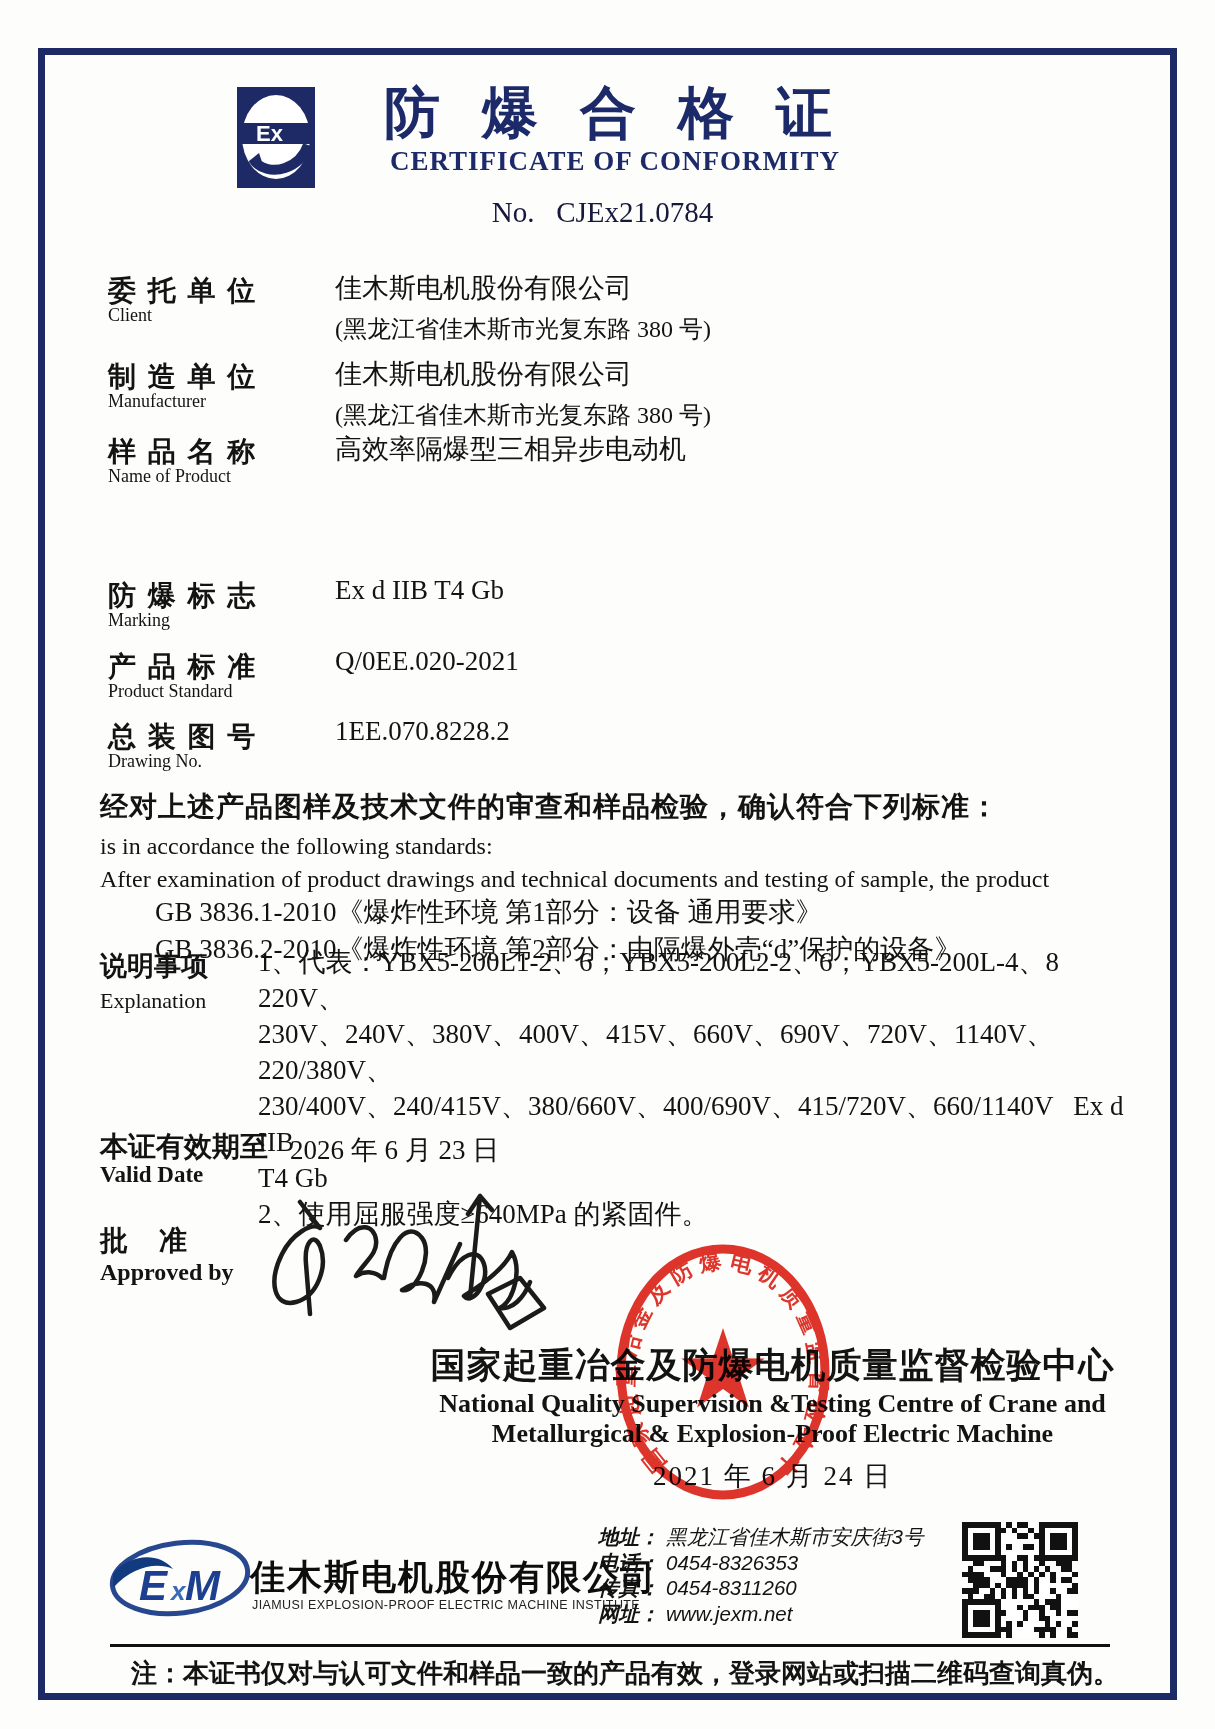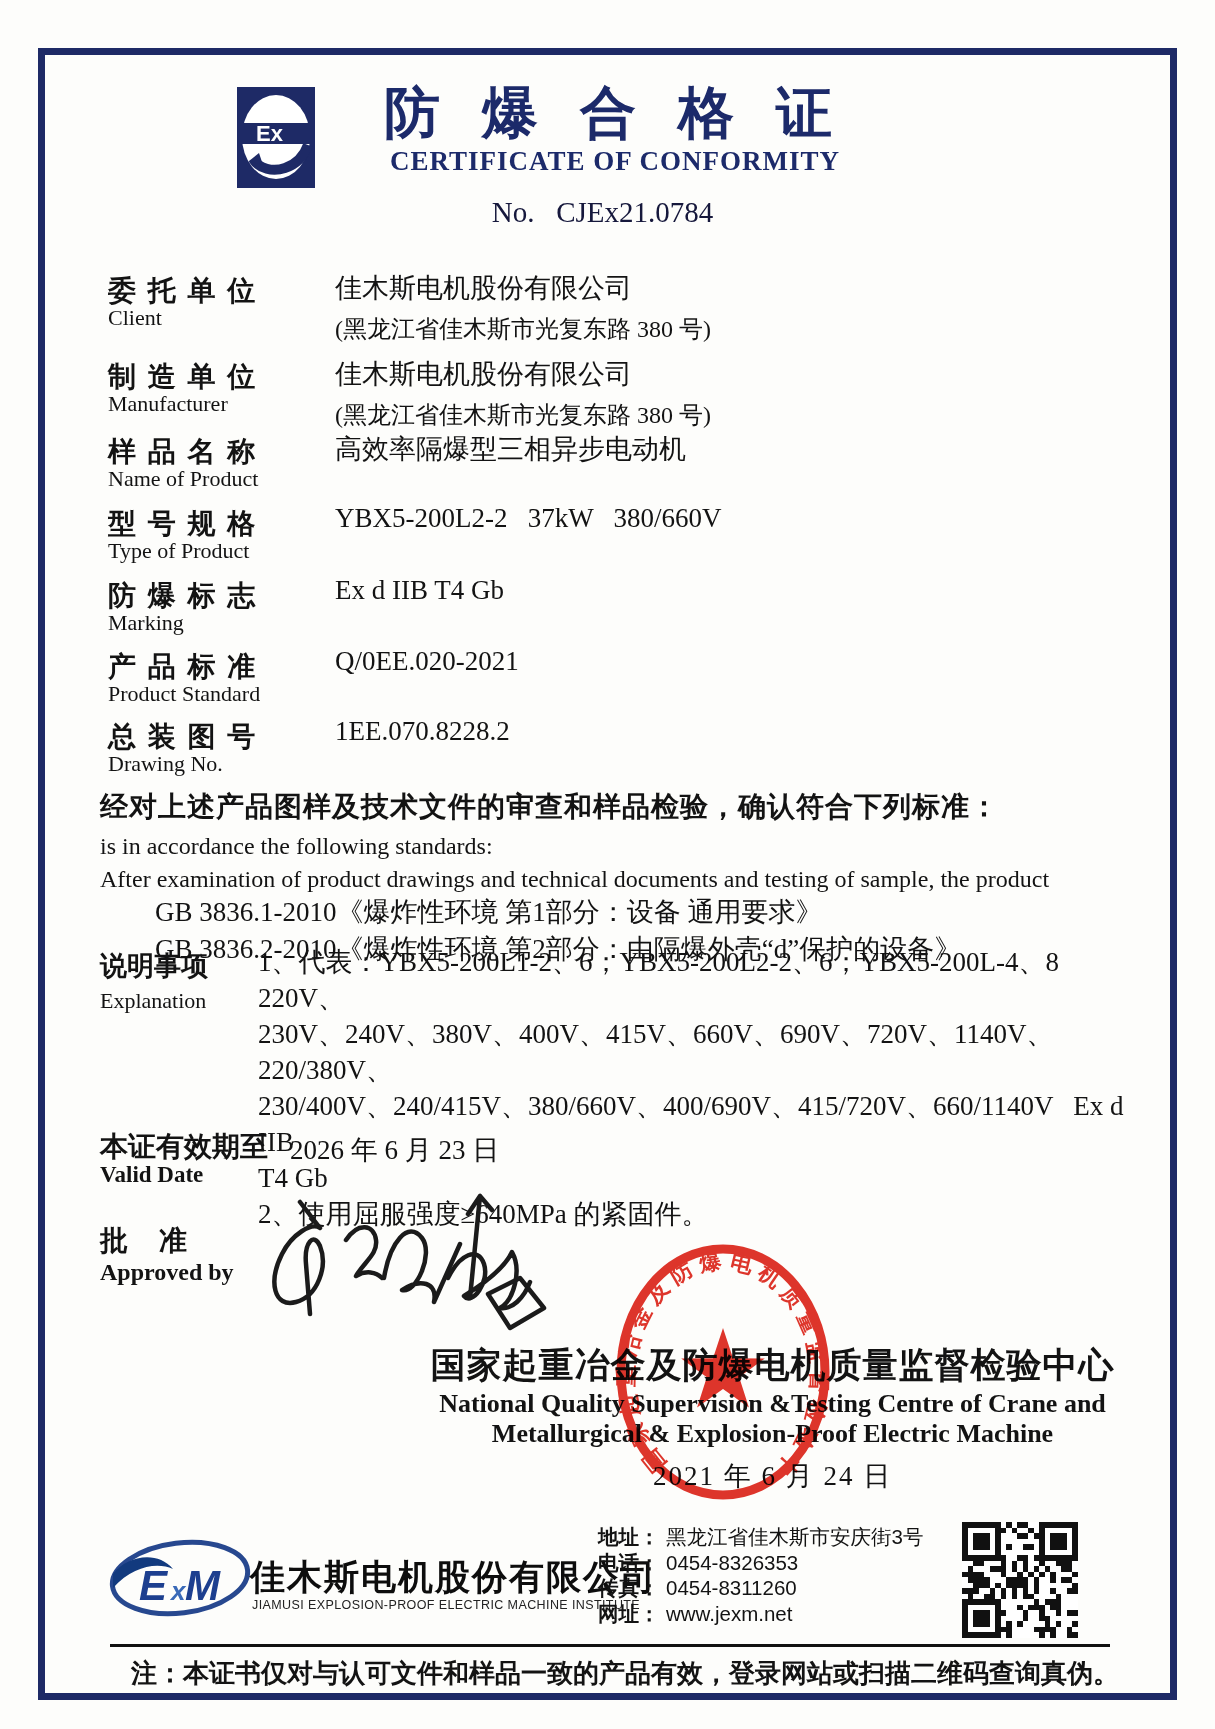--- a/index.html
+++ b/index.html
@@ -13,21 +13,21 @@
   
   .title-cn{left:330px;top:76px;width:570px;text-align:center;font-size:56px;font-weight:bold;
             color:#1c2a6a;letter-spacing:14px;}
   .title-en{left:330px;top:146px;width:570px;text-align:center;font-size:27px;font-weight:bold;
             color:#1c2a6a;letter-spacing:1px;}
   .cert-no{left:330px;top:196px;width:545px;text-align:center;font-size:29px;color:#16183c;}
 
   
   .row{position:absolute;left:108px;width:1000px;}
   .lab-cn{font-size:28px;font-weight:bold;font-family:"Liberation Sans",sans-serif;letter-spacing:2px;}
-  .lab-en{position:absolute;left:0;top:33px;font-size:22px;}
+  .lab-en{position:absolute;left:0;top:33px;font-size:18px;}
   .val{position:absolute;left:227px;top:-2px;width:770px;}
   .v1{font-size:27px;}
   .v2{font-size:24px;margin-top:7px;}
 
   
   .statement{left:100px;top:788px;width:1020px;}
   .st-cn{font-size:28px;font-weight:bold;font-family:"Liberation Sans",sans-serif;letter-spacing:1px;}
   .st-en{font-size:24px;line-height:25px;margin-top:8px;}
   .std{font-size:27px;line-height:34px;padding-left:55px;margin-top:3px;}
 
@@ -55,21 +55,21 @@
   
   .seal{left:612px;top:1242px;width:222px;height:260px;opacity:.92;mix-blend-mode:multiply;z-index:5;}
 
   
   .f-logo{left:105px;top:1538px;}
   .inst-cn{left:250px;top:1554px;font-size:35px;font-weight:bold;
            font-family:"Liberation Sans",sans-serif;letter-spacing:2px;color:#0d0d0d;}
   .inst-en{left:252px;top:1598px;font-size:12.5px;font-family:"Liberation Sans",sans-serif;
            letter-spacing:.4px;color:#222;}
   .contacts{left:598px;top:1524px;font-family:"Liberation Sans",sans-serif;}
-  .c-row{display:flex;line-height:25.5px;}
+  .c-row{display:flex;line-height:25.5px;font-style:italic;}
   .c-lab{font-size:20.5px;font-weight:bold;width:68px;}
   .c-val{font-size:20.5px;}
   .qr{left:962px;top:1522px;width:115.5px;height:115.5px;position:absolute;background:#fff;}
   .qr i{position:absolute;width:5.5px;height:5.5px;background:#111;}
   .rule{left:110px;top:1644px;width:1000px;height:3px;background:#111;}
   .note{left:120px;top:1656px;width:1010px;text-align:center;font-size:26px;font-weight:bold;
         font-family:"Liberation Sans",sans-serif;}
 </style>
 </head>
 <body>
@@ -104,27 +104,20 @@
     <div class="val">
         <div class="v1" data-bind="fields.1.lines.0">佳木斯电机股份有限公司</div>
       <div class="v2" data-bind="fields.1.lines.1">(黑龙江省佳木斯市光复东路 380 号)</div>
       </div>
   </div>
   <div class="row" style="top:433px">
     <div class="lab-cn" data-bind="fields.2.label_cn">样 品 名 称</div>
     <div class="lab-en" data-bind="fields.2.label_en">Name of Product</div>
     <div class="val">
         <div class="v1" data-bind="fields.2.lines.0">高效率隔爆型三相异步电动机</div>
-      </div>
-  </div>
-  <div class="row" style="top:505px">
-    <div class="lab-cn" data-bind="fields.3.label_cn">型 号 规 格</div>
-    <div class="lab-en" data-bind="fields.3.label_en">Type of Product</div>
-    <div class="val">
-        <div class="v1" data-bind="fields.3.lines.0">YBX5-200L2-2   37kW   380/660V</div>
       </div>
   </div>
   <div class="row" style="top:577px">
     <div class="lab-cn" data-bind="fields.4.label_cn">防 爆 标 志</div>
     <div class="lab-en" data-bind="fields.4.label_en">Marking</div>
     <div class="val">
         <div class="v1" data-bind="fields.4.lines.0">Ex d IIB T4 Gb</div>
       </div>
   </div>
   <div class="row" style="top:648px">

